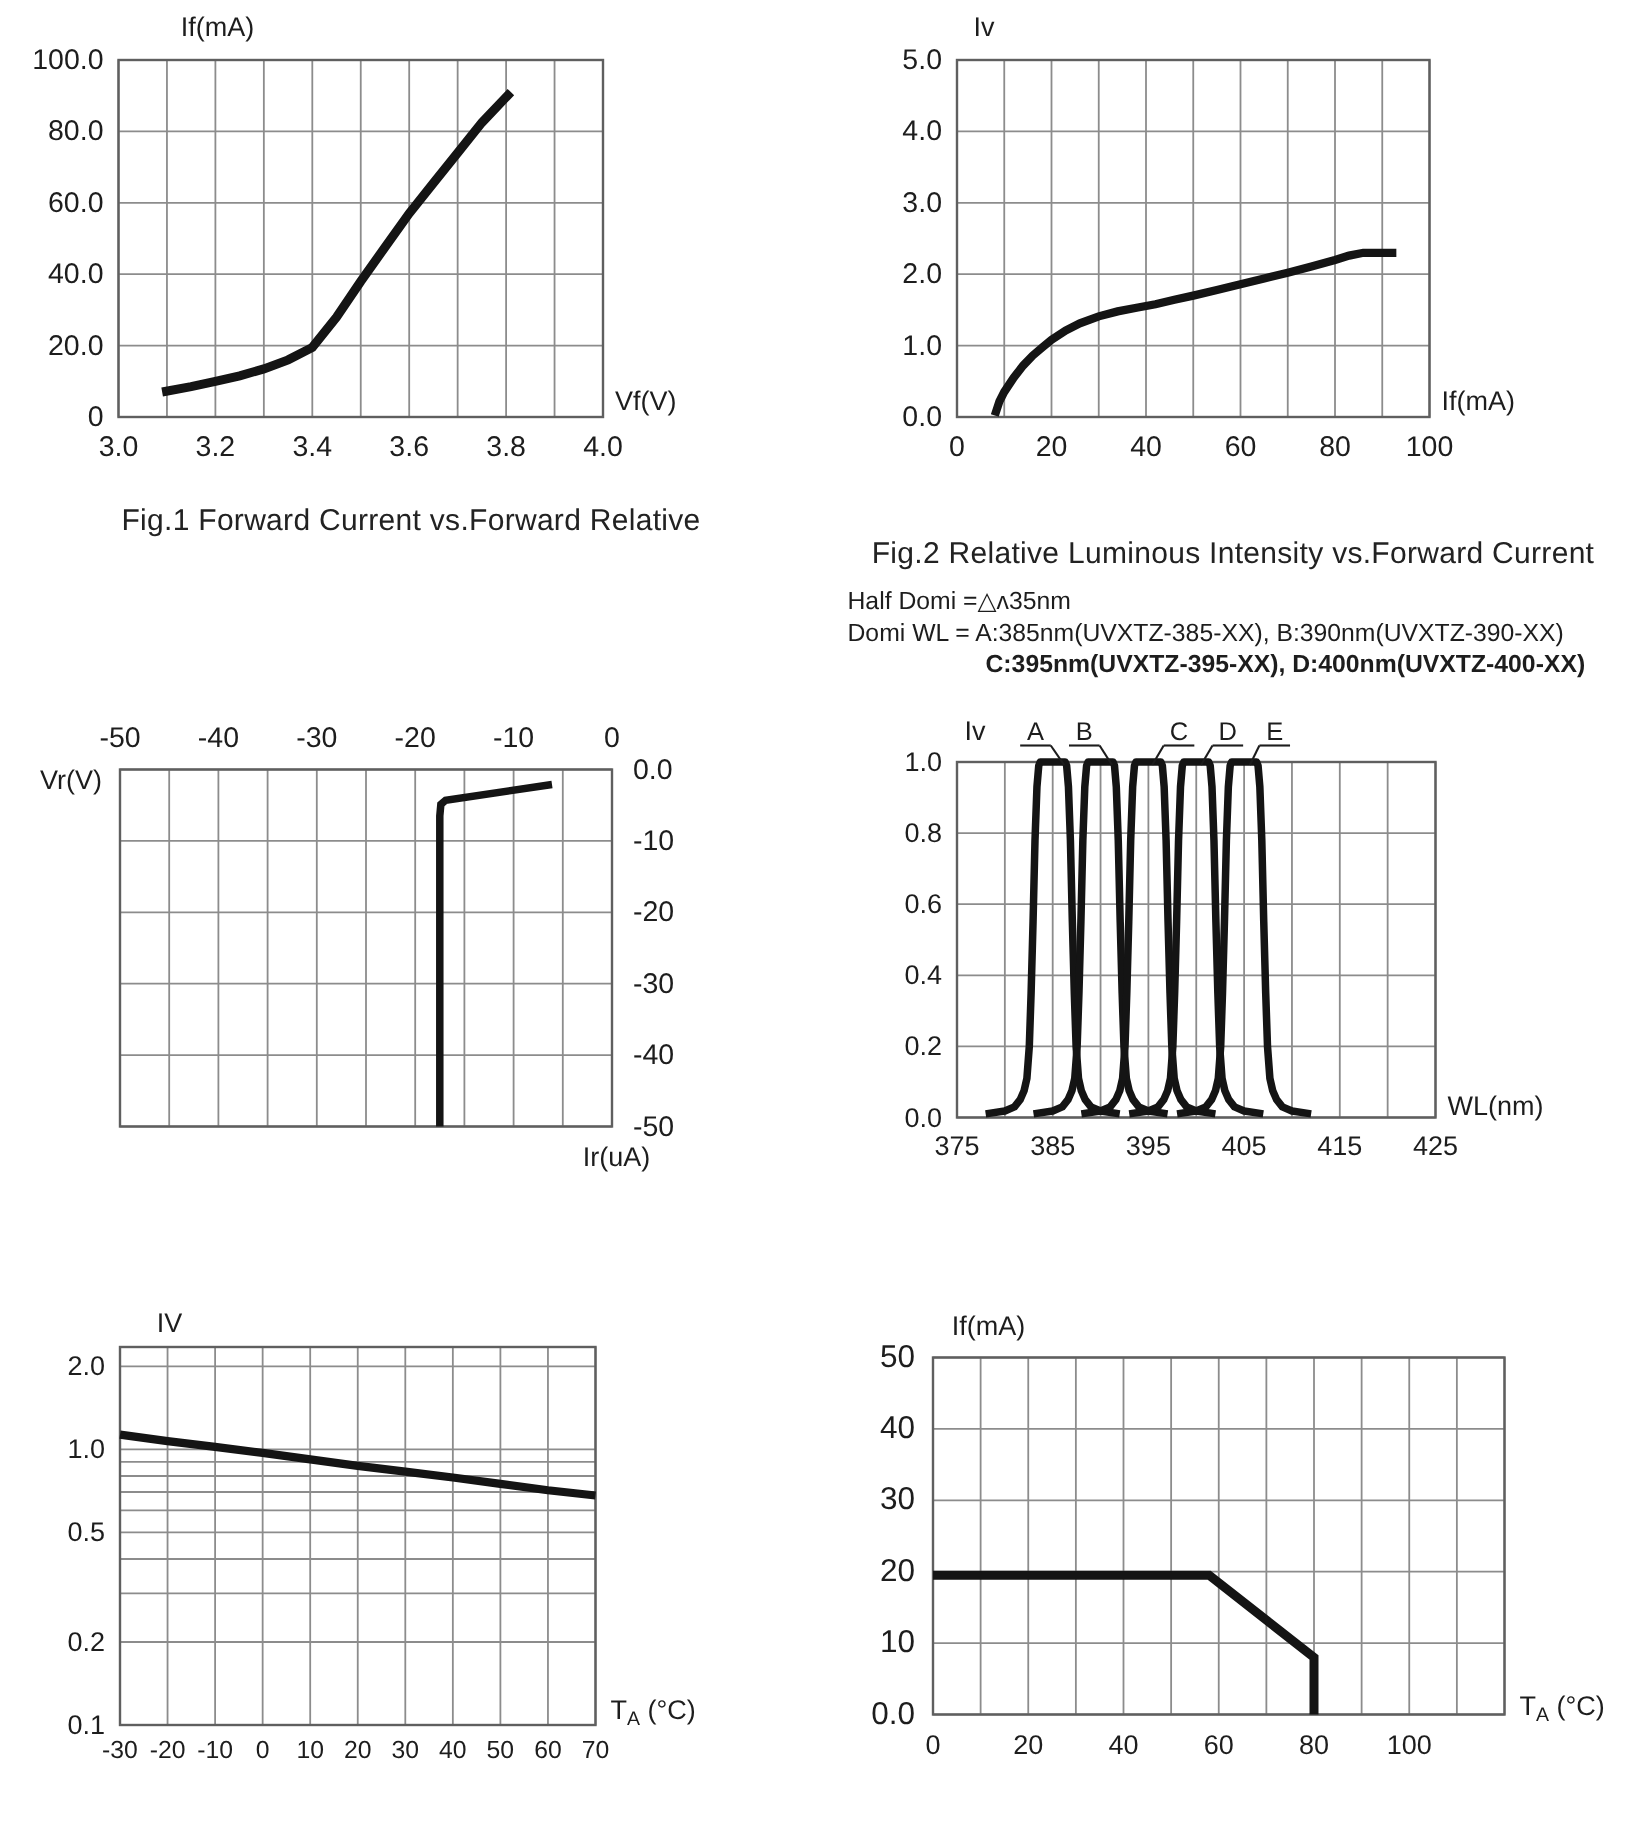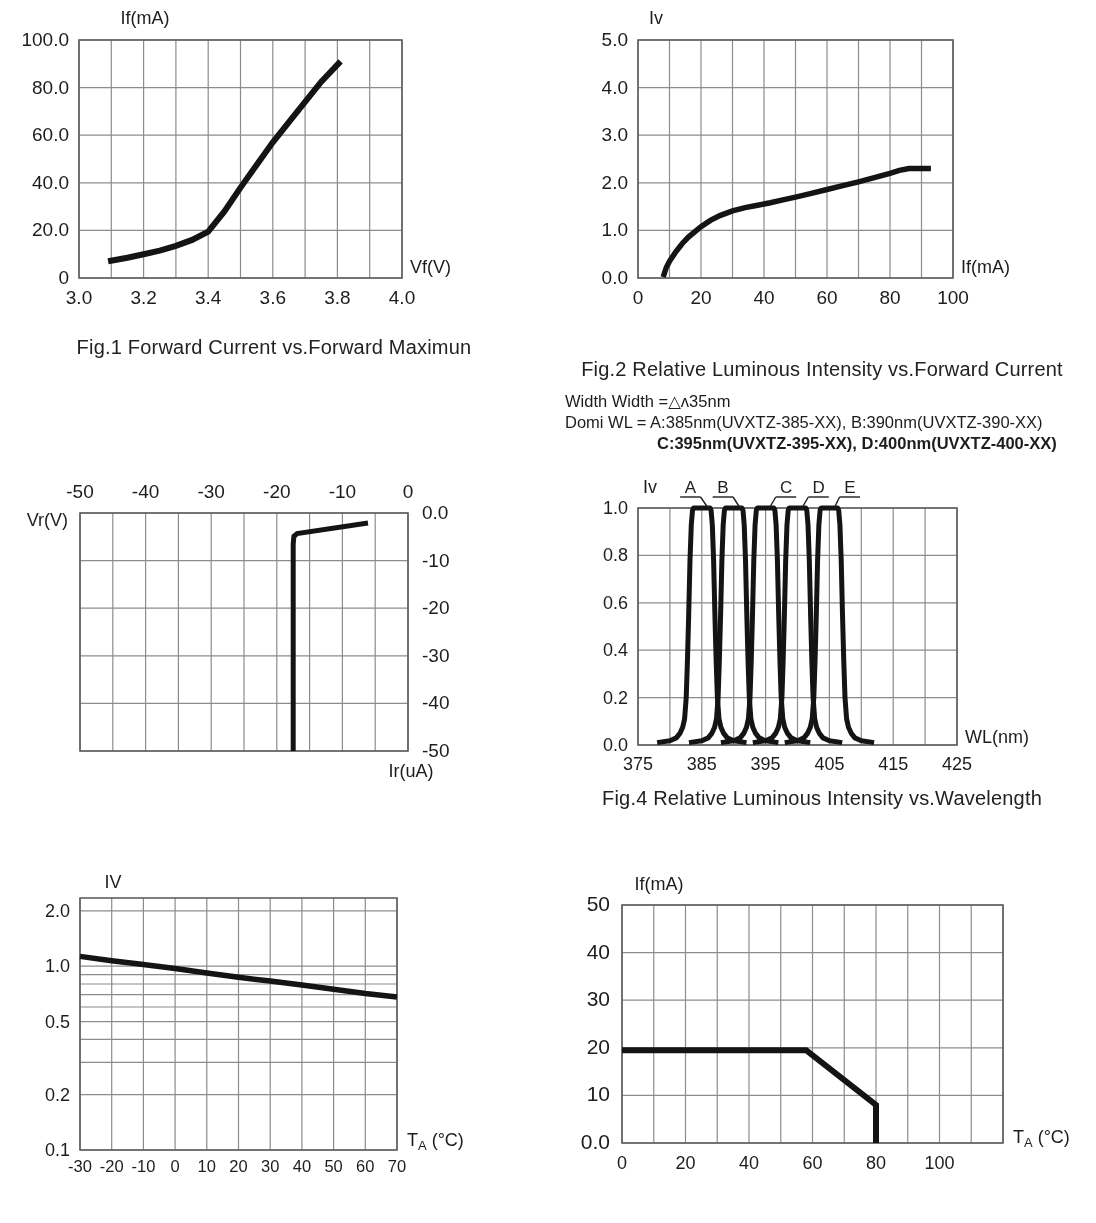--- a/index.html
+++ b/index.html
@@ -265,22 +265,21 @@
       <text x="62" y="150.20000000000002" text-anchor="end" font-size="21" fill="#1d1d1d">30</text>
       <text x="62" y="197.8" text-anchor="end" font-size="21" fill="#1d1d1d">20</text>
       <text x="62" y="245.4" text-anchor="end" font-size="21" fill="#1d1d1d">10</text>
       <text x="62" y="293" text-anchor="end" font-size="21" fill="#1d1d1d">0.0</text>
       <text x="111" y="34" text-anchor="middle" font-size="18" fill="#1d1d1d">If(mA)</text>
       <text x="465" y="287" text-anchor="start" font-size="18" fill="#1d1d1d"><tspan>T</tspan><tspan font-size="13" dy="4">A</tspan><tspan dy="-4"> (°C)</tspan></text>
       <polyline points="74.0,194.2 258.1,194.2 328.0,248.9 328.0,287.0" fill="none" stroke="#141414" stroke-width="6" stroke-linejoin="miter"></polyline>
     </svg>
 
   <div class="fig4-header">
-    <div>Width Width =△ʌ35nm</div>
+    <div>Half Domi =△ʌ35nm</div>
     <div>Domi WL = A:385nm(UVXTZ-385-XX), B:390nm(UVXTZ-390-XX)</div>
     <div class="ind">C:395nm(UVXTZ-395-XX), D:400nm(UVXTZ-400-XX)</div>
   </div>
 
-  <div class="caption" style="left:0;top:336px">Fig.1 Forward Current vs.Forward Maximun</div>
+  <div class="caption" style="left:0;top:336px">Fig.1 Forward Current vs.Forward Relative</div>
   <div class="caption" style="left:548px;top:358px">Fig.2 Relative Luminous Intensity vs.Forward Current</div>
-  <div class="caption" style="left:548px;top:787px">Fig.4 Relative Luminous Intensity vs.Wavelength</div>
 
 </div>
 
 </body></html>

